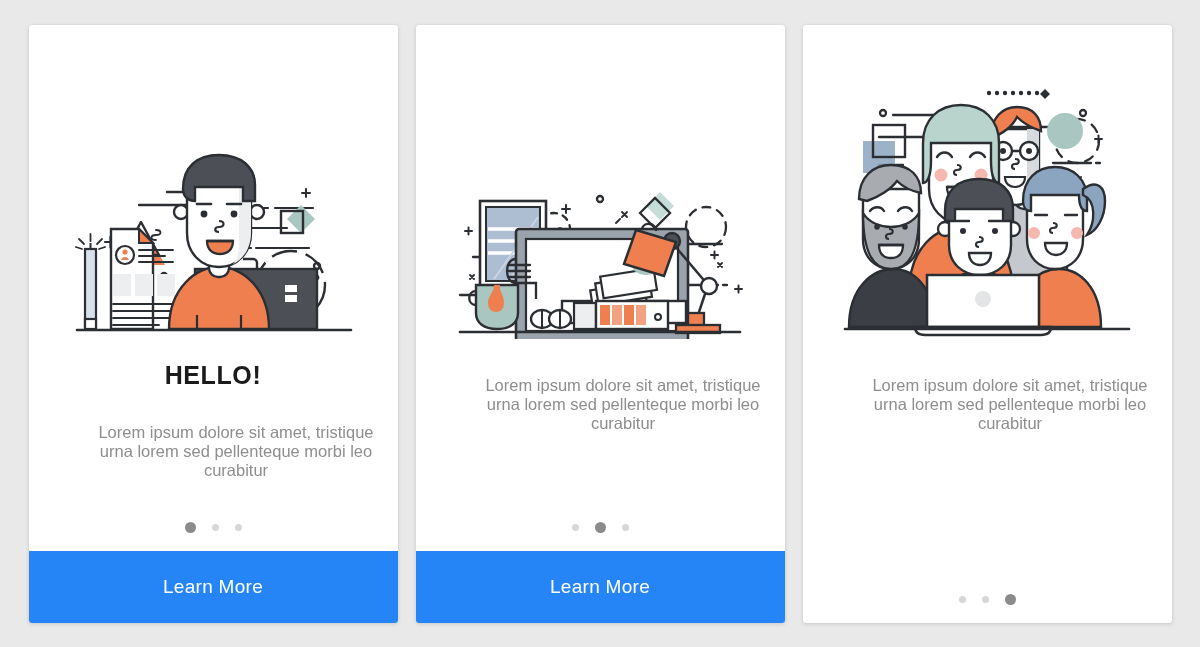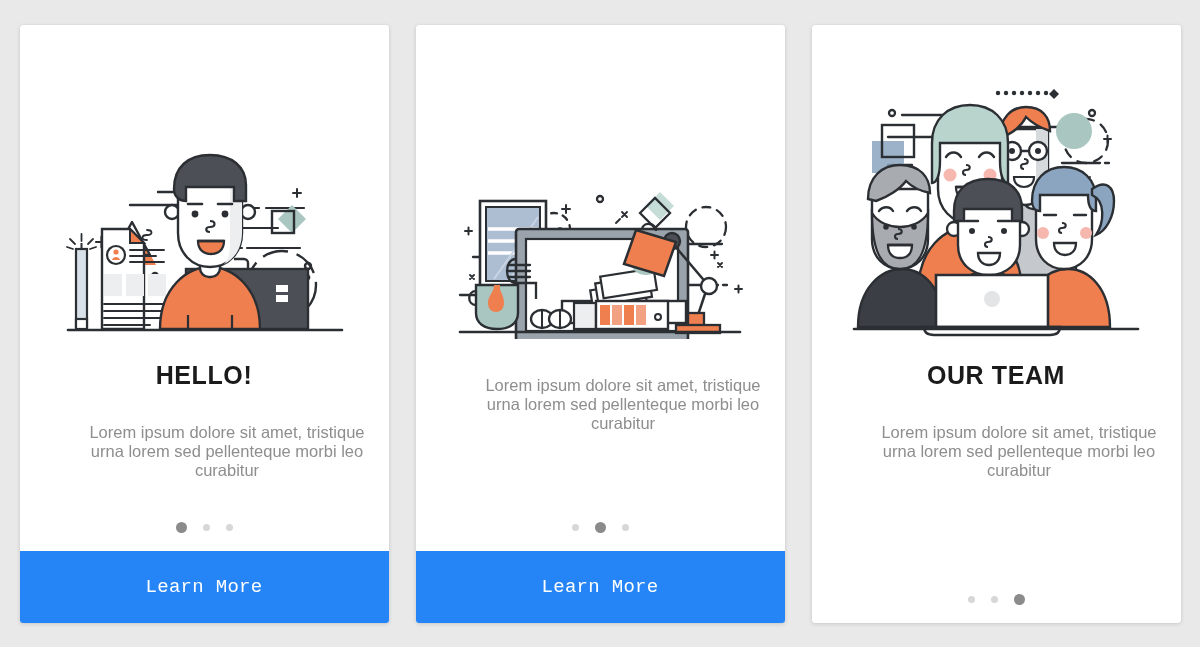--- a/index.html
+++ b/index.html
@@ -8,21 +8,21 @@
     background: #e9e9e9;
     font-family: "Liberation Sans", sans-serif;
     overflow: hidden;
   }
   .stage {
     position: relative;
     width: 1200px; height: 647px;
     display: flex;
     justify-content: center;
     align-items: center;
-    gap: 27px;
+    gap: 18px;
   }
   .card {
     position: relative;
     width: 369px; height: 598px;
     background: #ffffff;
     border-radius: 3px;
     box-shadow: 0 1px 4px rgba(0,0,0,0.14), 0 0 1px rgba(0,0,0,0.10);
     display: flex;
     flex-direction: column;
     overflow: hidden;
@@ -66,21 +66,21 @@
     height: 72px;
     background: #2585f6;
     color: #ffffff;
     font-size: 19px;
     letter-spacing: 0.3px;
     display: flex;
     align-items: center;
     justify-content: center;
     border: none;
     cursor: pointer;
-    font-family: Liberation Mono, monospace;
+    font-family: Liberation Sans, sans-serif;
     width: 100%;
   }
 </style>
 </head>
 <body>
 
 <div class="stage">
 
   <div class="card">
     <div class="illus-wrap">
@@ -434,21 +434,20 @@
         <path d="M142 160 c5 0 5 5 0 5 c-4 0 -4 5 0 5" fill="none" stroke="#2b2f33" stroke-width="2.1"></path>
         <path d="M132 176 h22 c0 8 -5 12 -11 12 c-6 0 -11 -4 -11 -12 Z" fill="#ffffff" stroke="#2b2f33" stroke-width="2.3"></path>
 
         <path d="M90 198 h112 v52 h-112 Z" fill="#ffffff" stroke="#2b2f33" stroke-width="2.6"></path>
         <circle cx="146" cy="222" r="8" fill="#e2e4e6"></circle>
         <path d="M78 250 h136 c0 6 -4 8 -10 8 h-116 c-6 0 -10 -2 -10 -8 Z" fill="#ffffff" stroke="#2b2f33" stroke-width="2.4"></path>
 
         <line x1="8" y1="252" x2="292" y2="252" stroke="#2b2f33" stroke-width="2.6" stroke-linecap="round"></line>
       </svg>
     </div>
-    <div class="title">OUR TEAM</div>
     <div class="desc">Lorem ipsum dolore sit amet, tristique urna lorem sed pellenteque morbi leo curabitur</div>
     <div class="dots">
       <span class="dot"></span>
       <span class="dot"></span>
       <span class="dot active"></span>
     </div>
   </div>
 
 </div>
 

